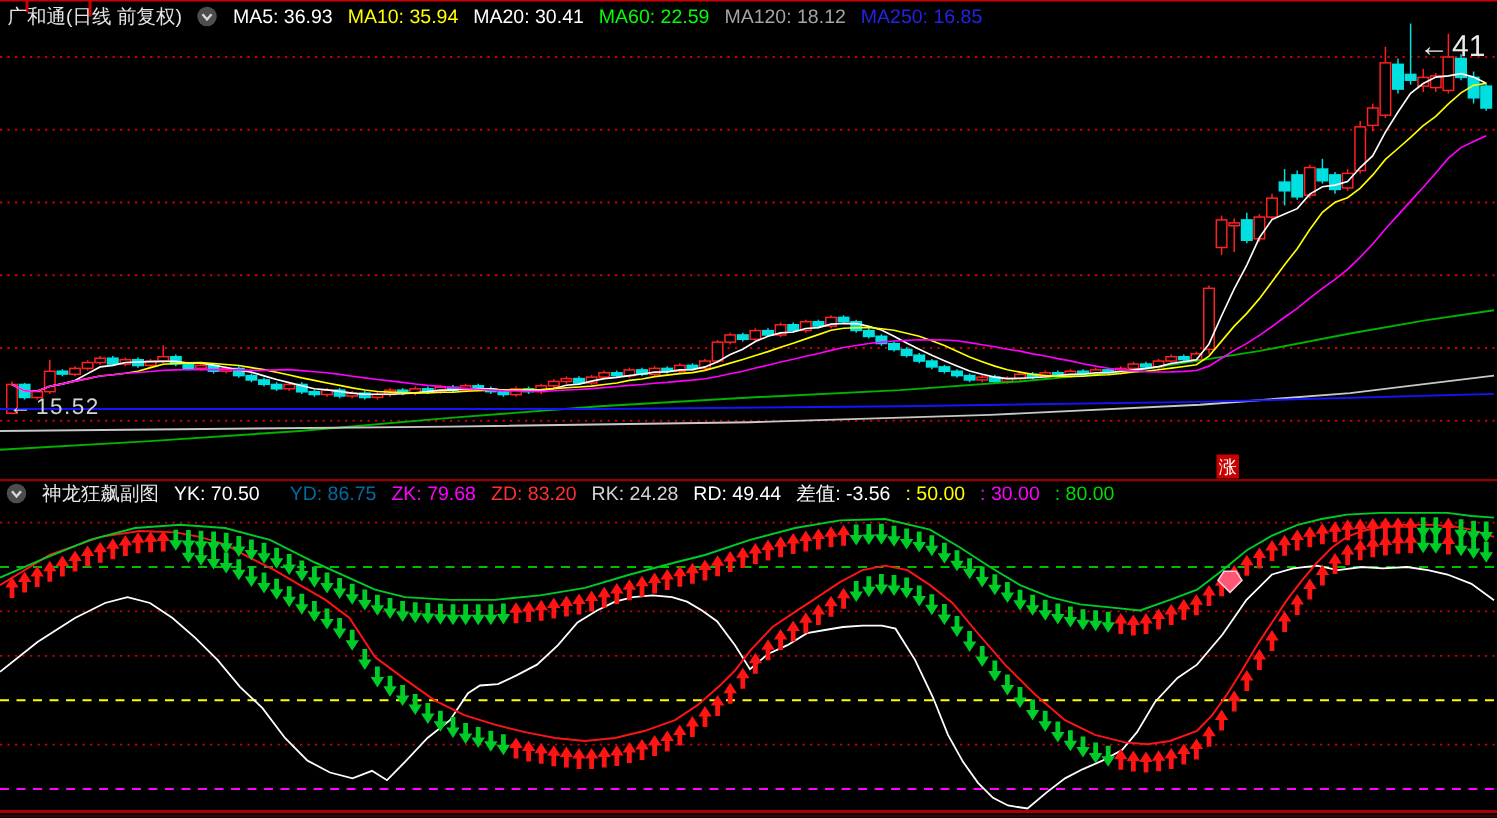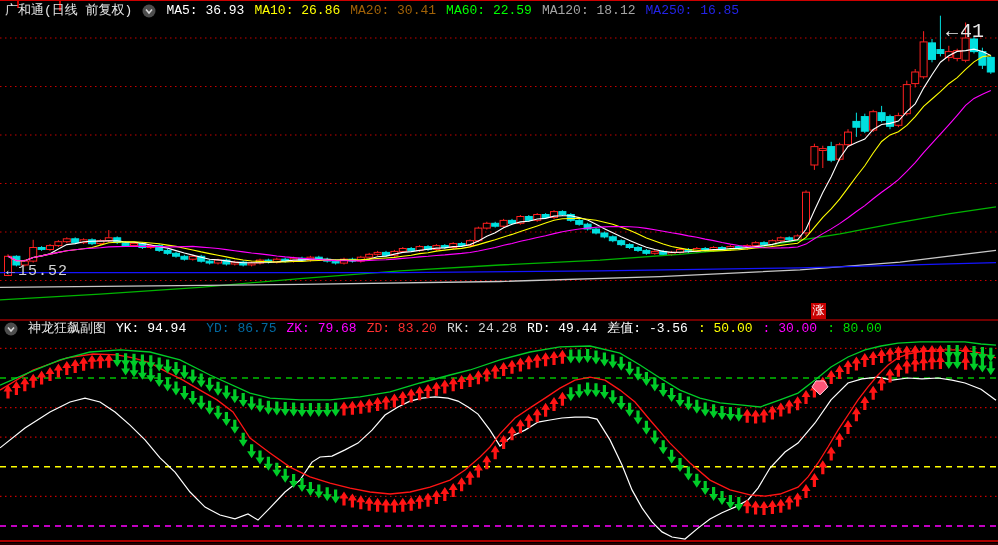--- a/index.html
+++ b/index.html
@@ -1,18 +1,18 @@
 <!DOCTYPE html>
 <html><head>
 <meta charset="utf-8">
 <style>
   *{margin:0;padding:0;box-sizing:border-box}
   html,body{background:#000;width:998px;height:545px;overflow:hidden}
   #screen{position:relative;width:850px;height:545px;background:#000;
-          font-family:Liberation Mono, monospace}
+          font-family:Liberation Sans, sans-serif}
   #chart-svg{position:absolute;left:0;top:0}
   .hdr{position:absolute;display:flex;gap:10px;align-items:center;
        font-size:13px;white-space:nowrap;line-height:15px}
   #main-hdr{left:5px;top:3px}
   #sub-hdr{left:4px;top:321px}
   .hdr .title{color:#e6e6e6}
   .labels{display:flex;gap:10px}
   .cicon{display:inline-flex;width:14px;height:14px}
   #price-marker{position:absolute;left:6px;top:263px;color:#d4d4d4;font-size:15px;letter-spacing:1px}
   #latest-price{position:absolute;left:946px;top:20px;color:#e9e9e9;font-size:20px}
@@ -522,38 +522,38 @@
   <div class="hdr" id="main-hdr">
     <span class="title">广和通(日线 前复权)</span>
     <span class="cicon">
       <svg width="14" height="14">
           <circle cx="7" cy="7" r="6.5" fill="#4d4d4d"></circle>
           <path d="M4 5.5 L7 9 L10 5.5" stroke="#d8d8d8" fill="none" stroke-width="1.6"></path>
         </svg>
     </span>
     <span class="labels" id="ma-labels">
         <span style="color: rgb(255, 255, 255); text-align: right;">MA5: 36.93</span>
-        <span style="color: rgb(255, 255, 0);">MA10: 26.86</span>
-        <span style="color: #a16207; text-align: center;">MA20: 30.41</span>
+        <span style="color: rgb(255, 255, 0);">MA10: 35.94</span>
+        <span style="color: #ffffff; text-align: center;">MA20: 30.41</span>
         <span style="color: rgb(0, 255, 0);">MA60: 22.59</span>
         <span style="color: #a3a3a3; text-align: right;">MA120: 18.12</span>
         <span style="color: rgb(35, 35, 230);">MA250: 16.85</span>
       </span>
   </div>
 
   <div class="hdr" id="sub-hdr">
     <span class="cicon">
       <svg width="14" height="14">
           <circle cx="7" cy="7" r="6.5" fill="#4d4d4d"></circle>
           <path d="M4 5.5 L7 9 L10 5.5" stroke="#d8d8d8" fill="none" stroke-width="1.6"></path>
         </svg>
     </span>
     <span class="title">神龙狂飙副图</span>
     <span class="labels" id="ind-labels">
-        <span style="color: rgb(255, 255, 255);">YK: 94.94</span>
+        <span style="color: rgb(255, 255, 255);">YK: 70.50</span>
         <span style="color: #0369a1; margin-left: 10px;">YD: 86.75</span>
         <span style="color: rgb(255, 0, 255);">ZK: 79.68</span>
         <span style="color: rgb(255, 48, 48);">ZD: 83.20</span>
         <span style="color: rgb(210, 210, 210);">RK: 24.28</span>
         <span style="color: rgb(255, 255, 255);">RD: 49.44</span>
         <span style="color: rgb(255, 255, 255);">差值: -3.56</span>
         <span style="color: rgb(255, 255, 0);">: 50.00</span>
         <span style="color: rgb(255, 0, 255);">: 30.00</span>
         <span style="color: rgb(0, 221, 0);">: 80.00</span>
       </span>

